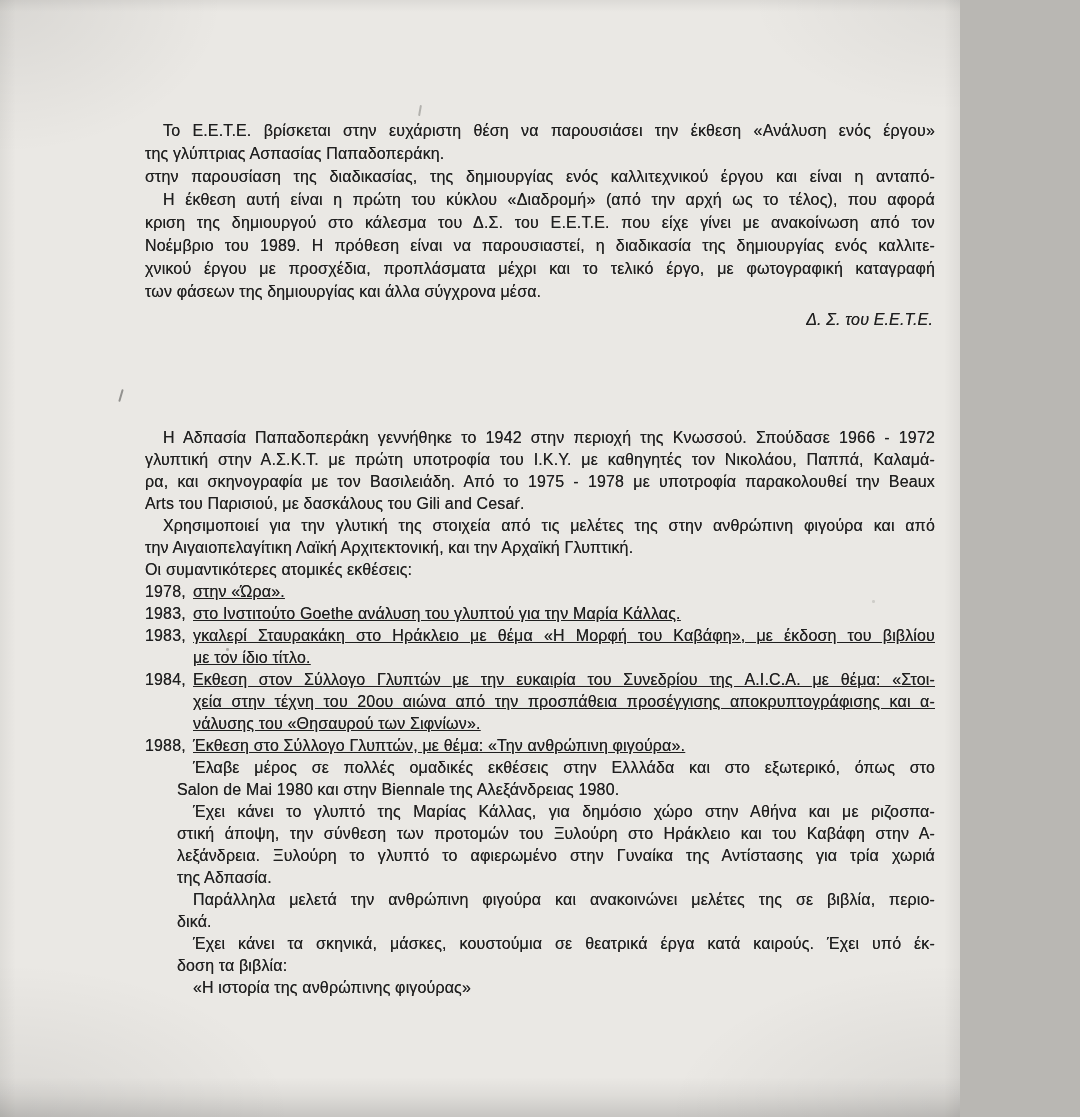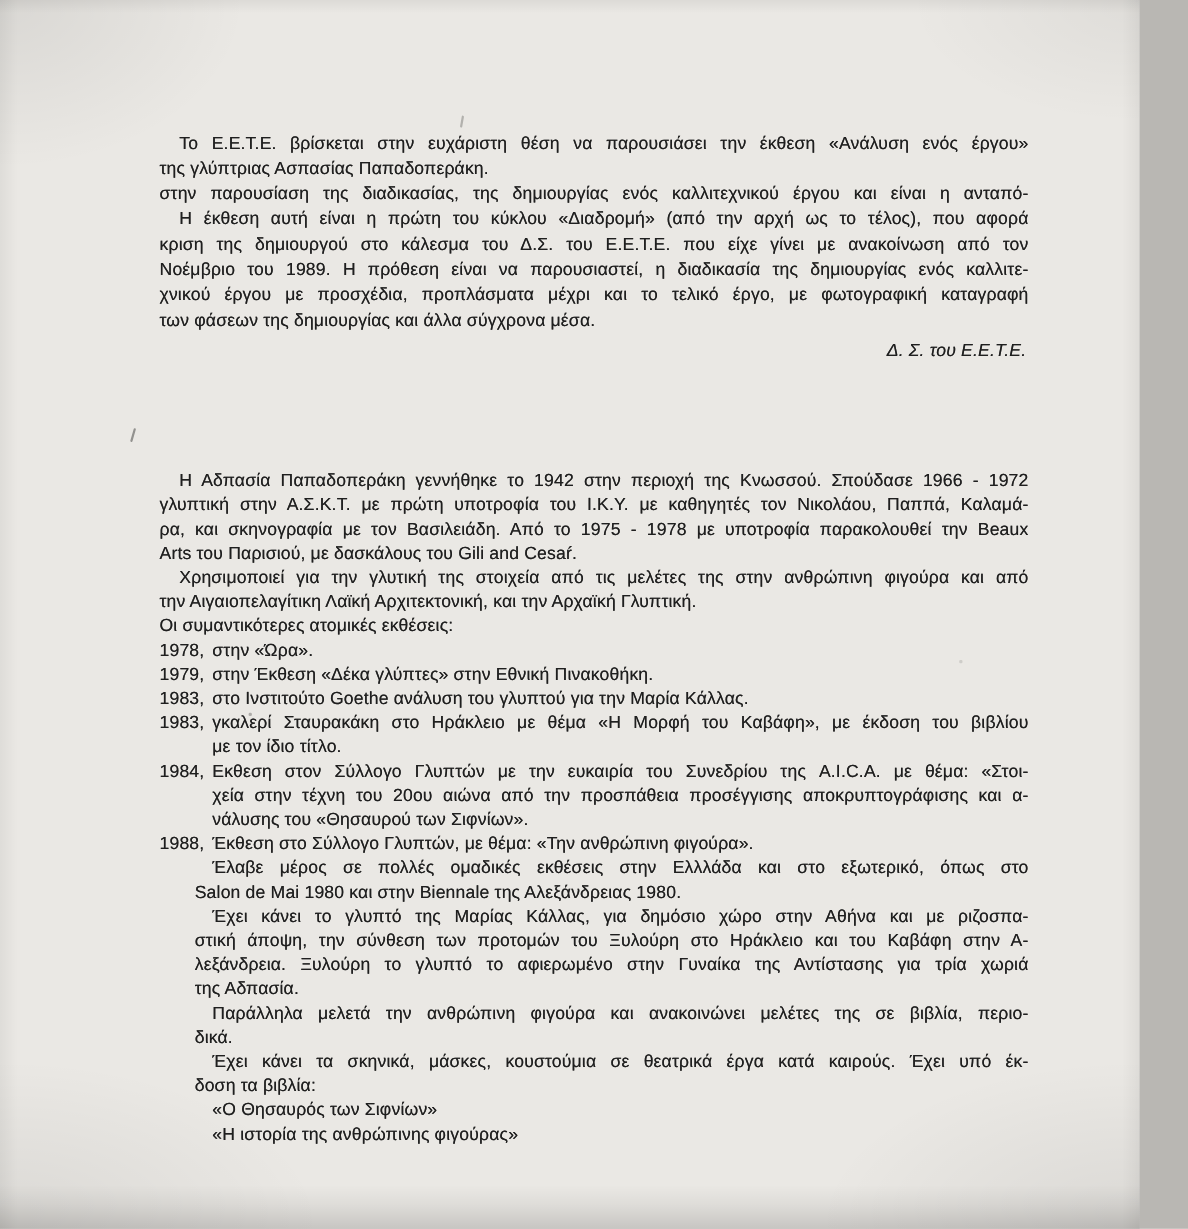--- a/index.html
+++ b/index.html
@@ -2,21 +2,21 @@
 <html lang="el"><head>
 <meta charset="utf-8">
 <style>
   html,body{margin:0;padding:0;}
   body{
     width:1080px;height:1117px;
     font-family:"Liberation Sans","DejaVu Sans",sans-serif;
     background:#b9b7b3;
   }
   .page{
-    position:relative;width:1036px;height:1117px;overflow:hidden;
+    position:relative;width:960px;height:1117px;overflow:hidden;
     background:
       radial-gradient(ellipse 320px 220px at 0% 0%, rgba(0,0,0,0.075), transparent 70%),
       radial-gradient(ellipse 300px 160px at 100% 0%, rgba(0,0,0,0.05), transparent 70%),
       radial-gradient(ellipse 420px 220px at 100% 100%, rgba(0,0,0,0.07), transparent 70%),
       radial-gradient(ellipse 420px 220px at 0% 100%, rgba(0,0,0,0.07), transparent 70%),
       linear-gradient(to bottom, rgba(0,0,0,0.06) 0px, rgba(0,0,0,0) 12px),
       linear-gradient(to top, rgba(0,0,0,0.15) 0px, rgba(0,0,0,0.05) 22px, rgba(0,0,0,0) 40px),
       linear-gradient(to right, rgba(0,0,0,0.05) 0px, rgba(0,0,0,0) 16px),
       linear-gradient(to left, rgba(0,0,0,0.05) 0px, rgba(0,0,0,0) 16px),
       #eae8e4;
@@ -25,21 +25,21 @@
     position:absolute;left:145px;top:119px;width:790px;
     font-size:16px;line-height:22px;color:#1f1f1f;
     letter-spacing:0.15px;
     text-shadow:0 0 0.3px rgba(20,20,20,0.75);
   }
   .line{min-height:22px;}
   .jl{text-align:justify;text-align-last:justify;}
   .fi{text-indent:18px;}
   .lh23 .line{line-height:23px;min-height:23px;}
   .signature{text-align:right;padding-right:2px;line-height:23px;margin-top:5px;font-style:italic;}
-  .list-item{position:relative;padding-left:48px;}
+  .list-item{position:relative;padding-left:48px;text-decoration:underline;}
   .list-year{position:absolute;left:0;top:0;}
   .indented-para{margin-left:32px;}
   .indented-para .fi{text-indent:16px;}
   .book-title{margin-left:48px;}
   .gap{width:100%;}
   .artifact{
     position:absolute;background:#4a4a48;width:1.6px;border-radius:1px;
     transform-origin:center;
   }
   .speck{position:absolute;width:2.5px;height:2.5px;border-radius:50%;background:#55534f;}
@@ -74,24 +74,20 @@
         <div class="line">την Αιγαιοπελαγίτικη Λαϊκή Αρχιτεκτονική, και την Αρχαϊκή Γλυπτική.</div>
       </div>
       <div class="para">
         <div class="line">Οι συμαντικότερες ατομικές εκθέσεις:</div>
       </div>
       <div class="list-item">
         <span class="list-year">1978,</span>
         <div class="line">στην «Ώρα».</div>
       </div>
       <div class="list-item">
-        <span class="list-year">1979,</span>
-        <div class="line">στην Έκθεση «Δέκα γλύπτες» στην Εθνική Πινακοθήκη.</div>
-      </div>
-      <div class="list-item">
         <span class="list-year">1983,</span>
         <div class="line">στο Ινστιτούτο Goethe ανάλυση του γλυπτού για την Μαρία Κάλλας.</div>
       </div>
       <div class="list-item">
         <span class="list-year">1983,</span>
         <div class="line jl">γκαλερί Σταυρακάκη στο Ηράκλειο με θέμα «Η Μορφή του Καβάφη», με έκδοση του βιβλίου</div>
         <div class="line">με τον ίδιο τίτλο.</div>
       </div>
       <div class="list-item">
         <span class="list-year">1984,</span>
@@ -114,20 +110,19 @@
         <div class="line">της Αδπασία.</div>
       </div>
       <div class="indented-para">
         <div class="line jl fi">Παράλληλα μελετά την ανθρώπινη φιγούρα και ανακοινώνει μελέτες της σε βιβλία, περιο-</div>
         <div class="line">δικά.</div>
       </div>
       <div class="indented-para">
         <div class="line jl fi">Έχει κάνει τα σκηνικά, μάσκες, κουστούμια σε θεατρικά έργα κατά καιρούς. Έχει υπό έκ-</div>
         <div class="line">δοση τα βιβλία:</div>
       </div>
-      <div class="book-title line">«Ο Θησαυρός των Σιφνίων»</div>
       <div class="book-title line">«Η ιστορία της ανθρώπινης φιγούρας»</div>
     </div>
 <div class="artifact" style="left: 120px; top: 389px; height: 13px; opacity: 0.55; transform: rotate(16deg);"></div>
     <div class="artifact" style="left: 419px; top: 105px; height: 11px; opacity: 0.35; transform: rotate(10deg);"></div>
     <div class="speck" style="left: 226px; top: 648px; opacity: 0.4;"></div>
     <div class="speck" style="left: 872px; top: 600px; opacity: 0.18;"></div>
   </div>
 
 </body></html>

